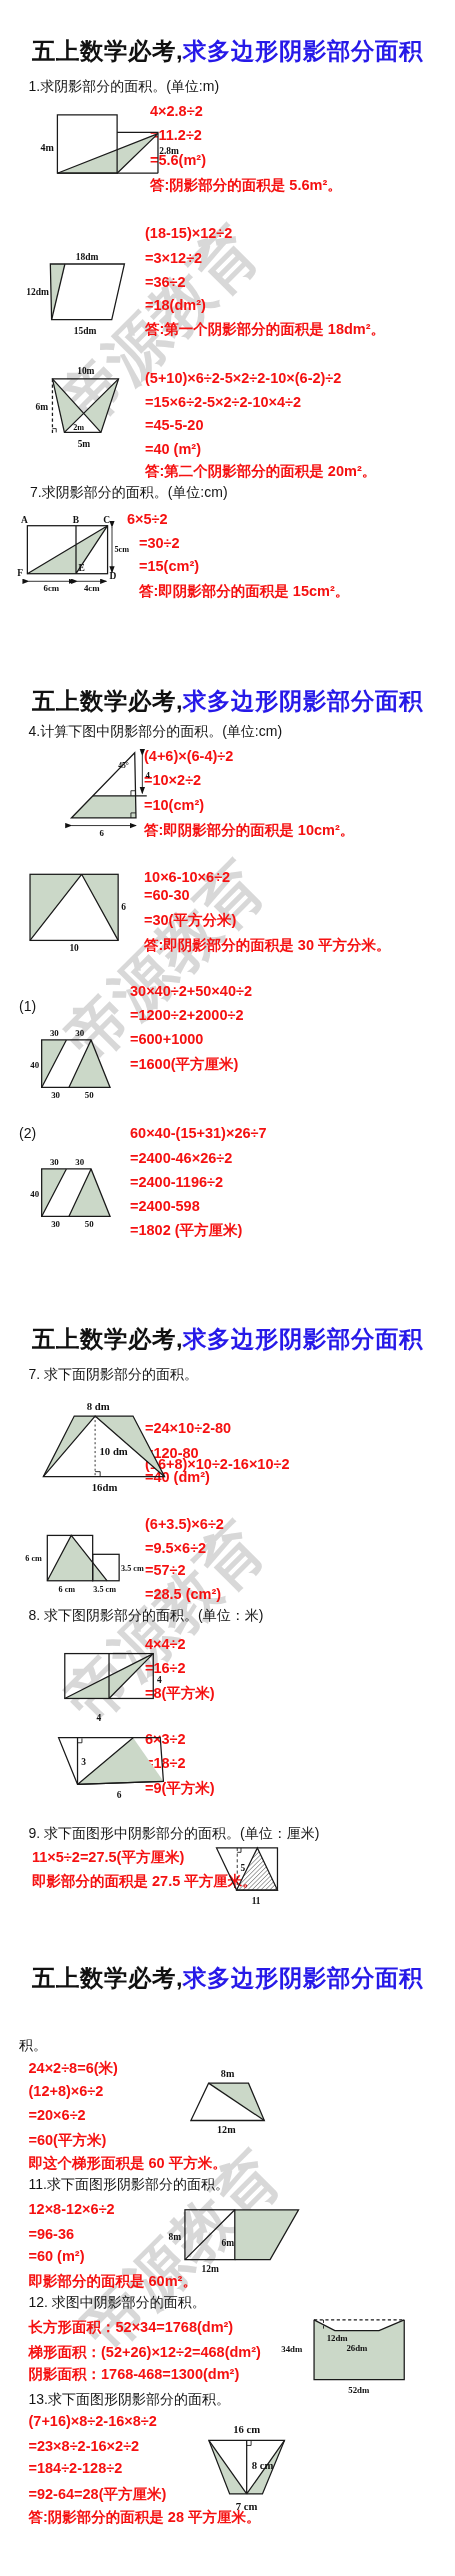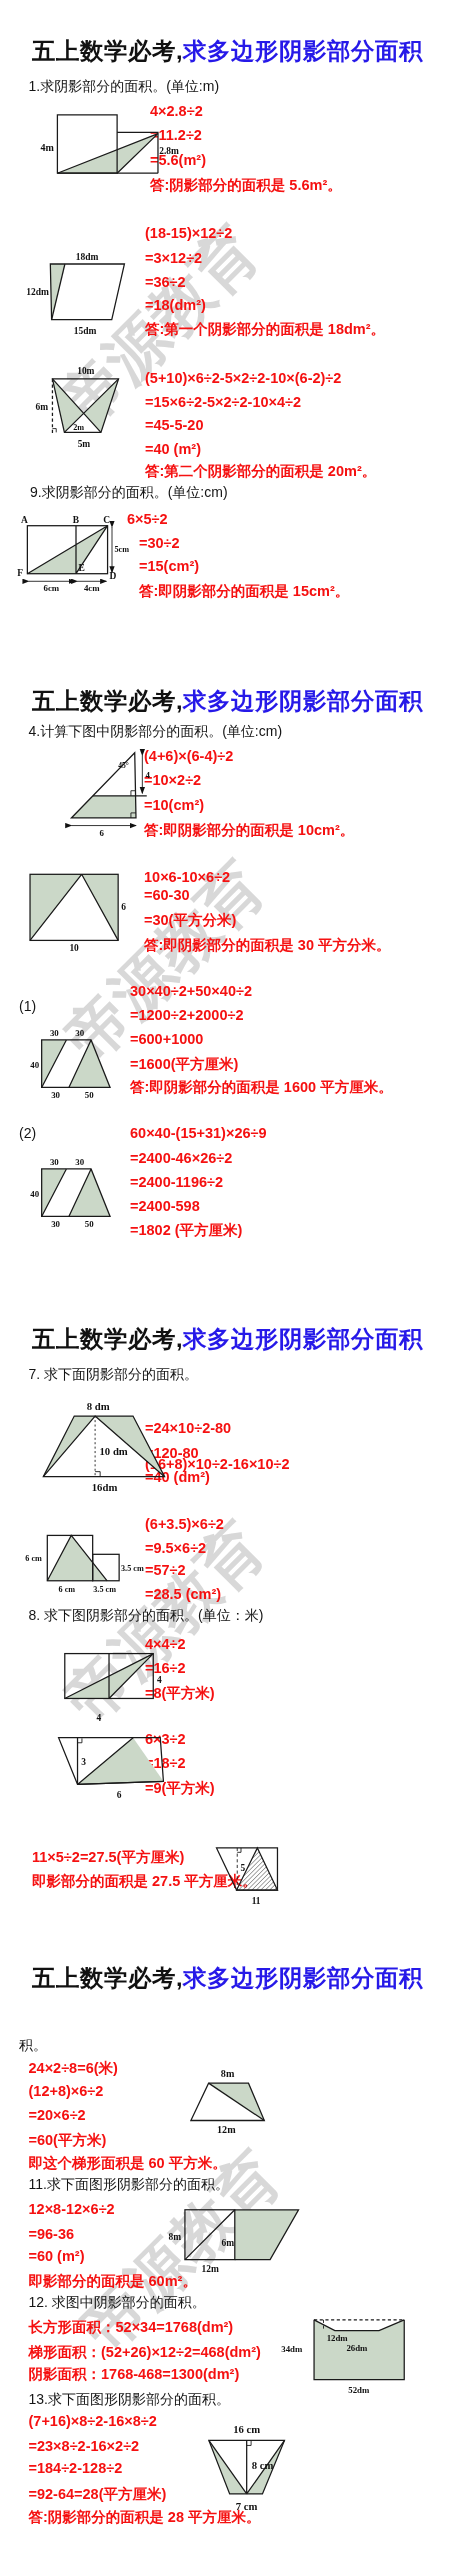--- a/index.html
+++ b/index.html
@@ -76,21 +76,21 @@
     <polygon class="ln" points="35,22 140,22 112,107 54,107"></polygon>
     <path class="ln dash" d="M35,22 V109"></path>
     <path class="thin" d="M35,101 h6 v6"></path>
     <path class="ln" d="M35,22 L112,107 M140,22 L54,107"></path>
     <text x="88" y="15" font-size="15" text-anchor="middle">10m</text>
     <text x="8" y="72" font-size="15">6m</text>
     <text x="68" y="103" font-size="13">2m</text>
     <text x="85" y="131" font-size="15" text-anchor="middle">5m</text>
   </svg>
 
-  <div class="q txt" style="left:30px;top:484px">9.求阴影部分的面积。(单位:cm)</div>
+  <div class="q txt" style="left:30px;top:484px">7.求阴影部分的面积。(单位:cm)</div>
   <div class="sol txt" style="left:127px;top:511px">6×5÷2</div>
   <div class="sol txt" style="left:139px;top:535px">=30÷2</div>
   <div class="sol txt" style="left:139px;top:558px">=15(cm²)</div>
   <div class="sol txt" style="left:139px;top:582px">答:即阴影部分的面积是 15cm²。</div>
   <svg class="fig" style="left:16px;top:513px" width="120" height="81" viewBox="0 0 190 128">
     <defs>
       <marker id="ar3" markerWidth="9" markerHeight="8" refX="7" refY="3" orient="auto">
           <path d="M0,0 L8,3 L0,6 Z" fill="#111"></path>
         </marker>
     </defs>
@@ -144,34 +144,33 @@
     <path class="ln" d="M90,10 L8,115 M90,10 L148,115"></path>
     <text x="153" y="67" font-size="15">6</text>
     <text x="78" y="132" font-size="15" text-anchor="middle">10</text>
   </svg>
 
   <div class="q txt" style="left:19px;top:998px">(1)</div>
   <div class="sol txt" style="left:130px;top:983px">30×40÷2+50×40÷2</div>
   <div class="sol txt" style="left:130px;top:1007px">=1200÷2+2000÷2</div>
   <div class="sol txt" style="left:130px;top:1031px">=600+1000</div>
   <div class="sol txt" style="left:130px;top:1055px">=1600(平方厘米)</div>
-  <div class="sol txt" style="left:130px;top:1078px">答:即阴影部分的面积是 1600 平方厘米。</div>
   <svg class="fig" style="left:28.5px;top:1026px" width="95" height="76" viewBox="0 0 150 120">
     <polygon class="shade" points="20,22 59,22 20,97"></polygon>
     <polygon class="shade" points="98,22 63,97 128,97"></polygon>
     <polygon class="ln" points="20,22 98,22 128,97 20,97"></polygon>
     <path class="ln" d="M59,22 L20,97 M98,22 L63,97"></path>
     <text x="40" y="15" font-size="14" text-anchor="middle">30</text>
     <text x="80" y="15" font-size="14" text-anchor="middle">30</text>
     <text x="2" y="66" font-size="14">40</text>
     <text x="42" y="114" font-size="14" text-anchor="middle">30</text>
     <text x="95" y="114" font-size="14" text-anchor="middle">50</text>
   </svg>
   <div class="q txt" style="left:19px;top:1125px">(2)</div>
-  <div class="sol txt" style="left:130px;top:1125px">60×40-(15+31)×26÷9</div>
+  <div class="sol txt" style="left:130px;top:1125px">60×40-(15+31)×26÷7</div>
   <div class="sol txt" style="left:130px;top:1150px">=2400-46×26÷2</div>
   <div class="sol txt" style="left:130px;top:1174px">=2400-1196÷2</div>
   <div class="sol txt" style="left:130px;top:1198px">=2400-598</div>
   <div class="sol txt" style="left:130px;top:1221px">=1802 (平方厘米)</div>
   <svg class="fig" style="left:28.5px;top:1155px" width="95" height="76" viewBox="0 0 150 120">
     <polygon class="shade" points="20,22 59,22 20,97"></polygon>
     <polygon class="shade" points="98,22 63,97 128,97"></polygon>
     <polygon class="ln" points="20,22 98,22 128,97 20,97"></polygon>
     <path class="ln" d="M59,22 L20,97 M98,22 L63,97"></path>
     <text x="40" y="15" font-size="14" text-anchor="middle">30</text>
@@ -229,20 +228,21 @@
   <svg class="fig" style="left:51px;top:1730px" width="120" height="71" viewBox="0 0 190 112">
     <polygon class="shade" points="42,86 130,12 178,81"></polygon>
     <polygon class="ln" points="12,12 173,12 178,81 42,86"></polygon>
     <path class="ln" d="M42,12 V86"></path>
     <path class="thin" d="M42,20 h7 v-7"></path>
     <path class="ln" d="M42,86 L130,12 M42,86 L178,81"></path>
     <text x="48" y="56" font-size="15">3</text>
     <text x="108" y="108" font-size="15" text-anchor="middle">6</text>
   </svg>
 
+  <div class="q txt" style="left:28.5px;top:1825px">9. 求下面图形中阴影部分的面积。(单位：厘米)</div>
   <div class="sol txt" style="left:32px;top:1848px">11×5÷2=27.5(平方厘米)</div>
   <div class="sol txt" style="left:32px;top:1872px">即影部分的面积是 27.5 平方厘米。</div>
   <svg class="fig" style="left:207px;top:1841px" width="85" height="66" viewBox="0 0 135 105">
     <defs>
       <pattern id="hatch9" width="5" height="5" patternUnits="userSpaceOnUse" patternTransform="rotate(45)">
         <line x1="0" y1="0" x2="0" y2="5" stroke="#333" stroke-width="1.4"></line>
       </pattern>
     </defs>
     <polygon points="47,78 112,78 80,11" fill="url(#hatch9)" stroke="#1a1a1a" stroke-width="2"></polygon>
     <polygon class="ln" points="15,11 112,11 112,78 47,78"></polygon>

